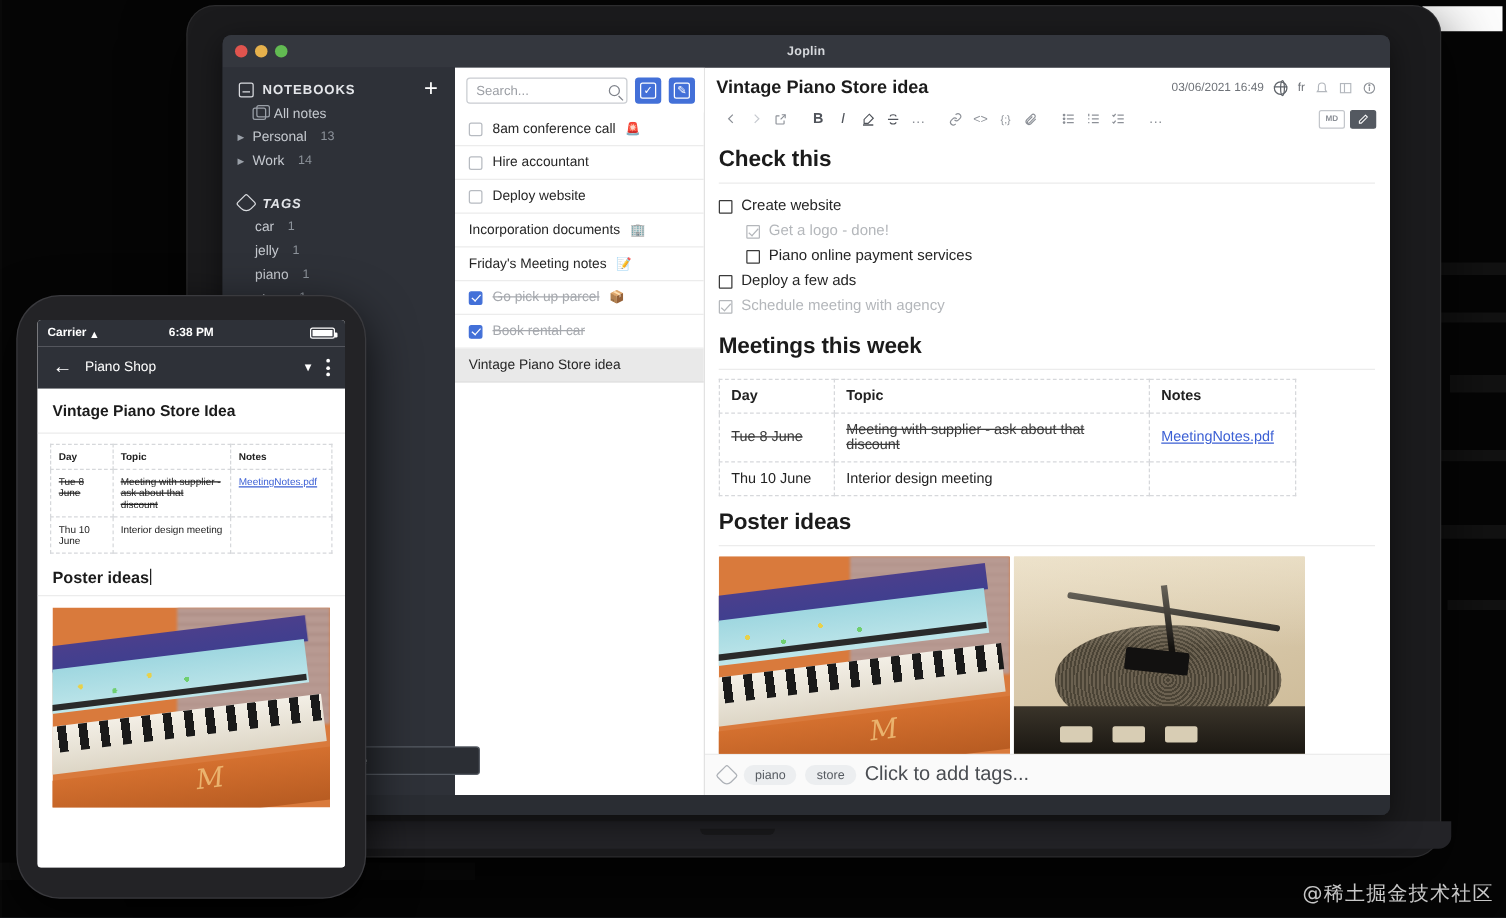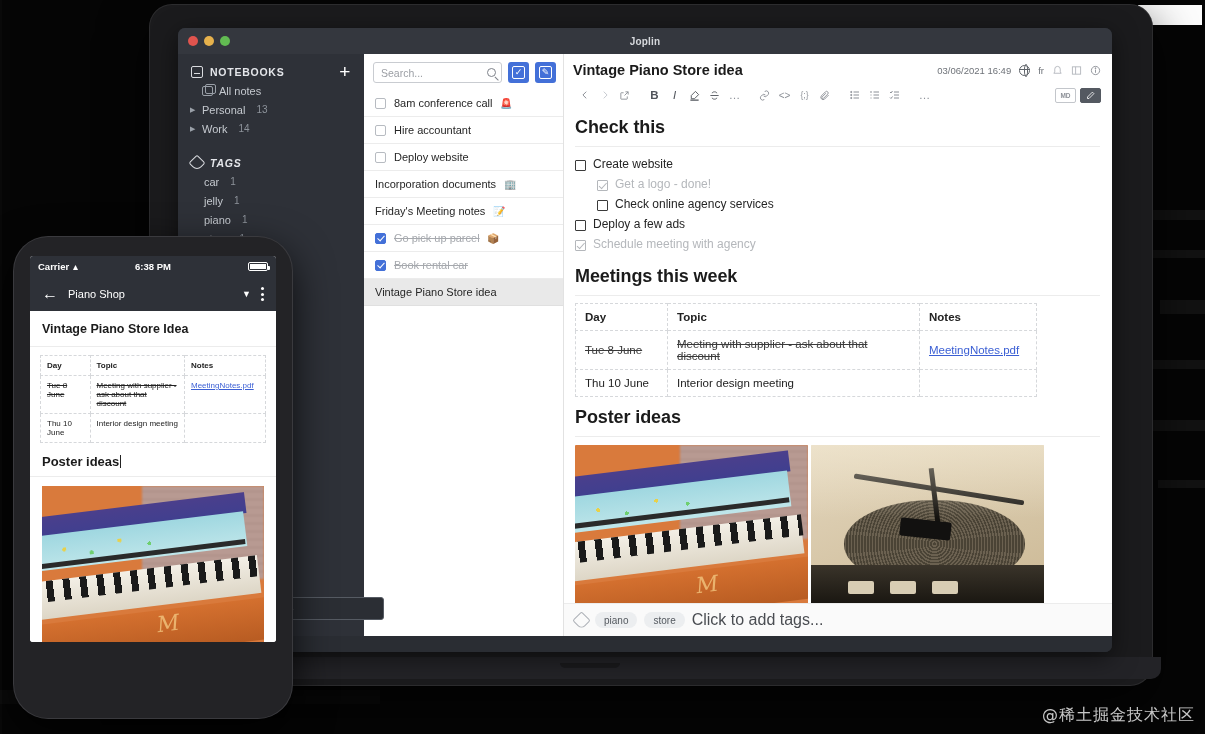--- a/index.html
+++ b/index.html
@@ -237,21 +237,21 @@
     border-radius:2px 2px 2px 5px; transform:rotate(-45deg); }
   .statusbar { height:16px; background:#2a2d33; flex:0 0 16px; }
 
   
   .phone {
     position:absolute; left:14px; top:237px; width:278px; height:481px;
     background:#232326; border-radius:34px;
     box-shadow:0 0 0 1px #3a3a3e, 0 14px 40px rgba(0,0,0,.8);
   }
   .phone-screen {
-    position:absolute; left:16px; top:19px; width:246px; height:386px;
+    position:absolute; left:16px; top:19px; width:246px; height:438px;
     background:#fff; border-radius:3px; overflow:hidden; display:flex; flex-direction:column;
   }
   .ios-status {
     height:21px; background:#2e3138; color:#fff; display:flex; align-items:center;
     padding:0 8px; font-size:9.5px; font-weight:700;
   }
   .ios-status .mid { position:absolute; left:0; right:0; text-align:center; }
   .wifi-ic { margin-left:4px; font-size:9px; }
   .battery {
     margin-left:auto; width:20px; height:9px; border:1.2px solid #fff; border-radius:2px;
@@ -632,21 +632,21 @@
         <div class="todo">
           <span class="box"></span>
           <span>Create website</span>
         </div>
         <div class="todo indent done">
           <span class="box"></span>
           <span>Get a logo - done!</span>
         </div>
         <div class="todo indent">
           <span class="box"></span>
-          <span>Check online agency services</span>
+          <span>Piano online payment services</span>
         </div>
         <div class="todo">
           <span class="box"></span>
           <span>Deploy a few ads</span>
         </div>
         <div class="todo done">
           <span class="box"></span>
           <span>Schedule meeting with agency</span>
         </div>
 

